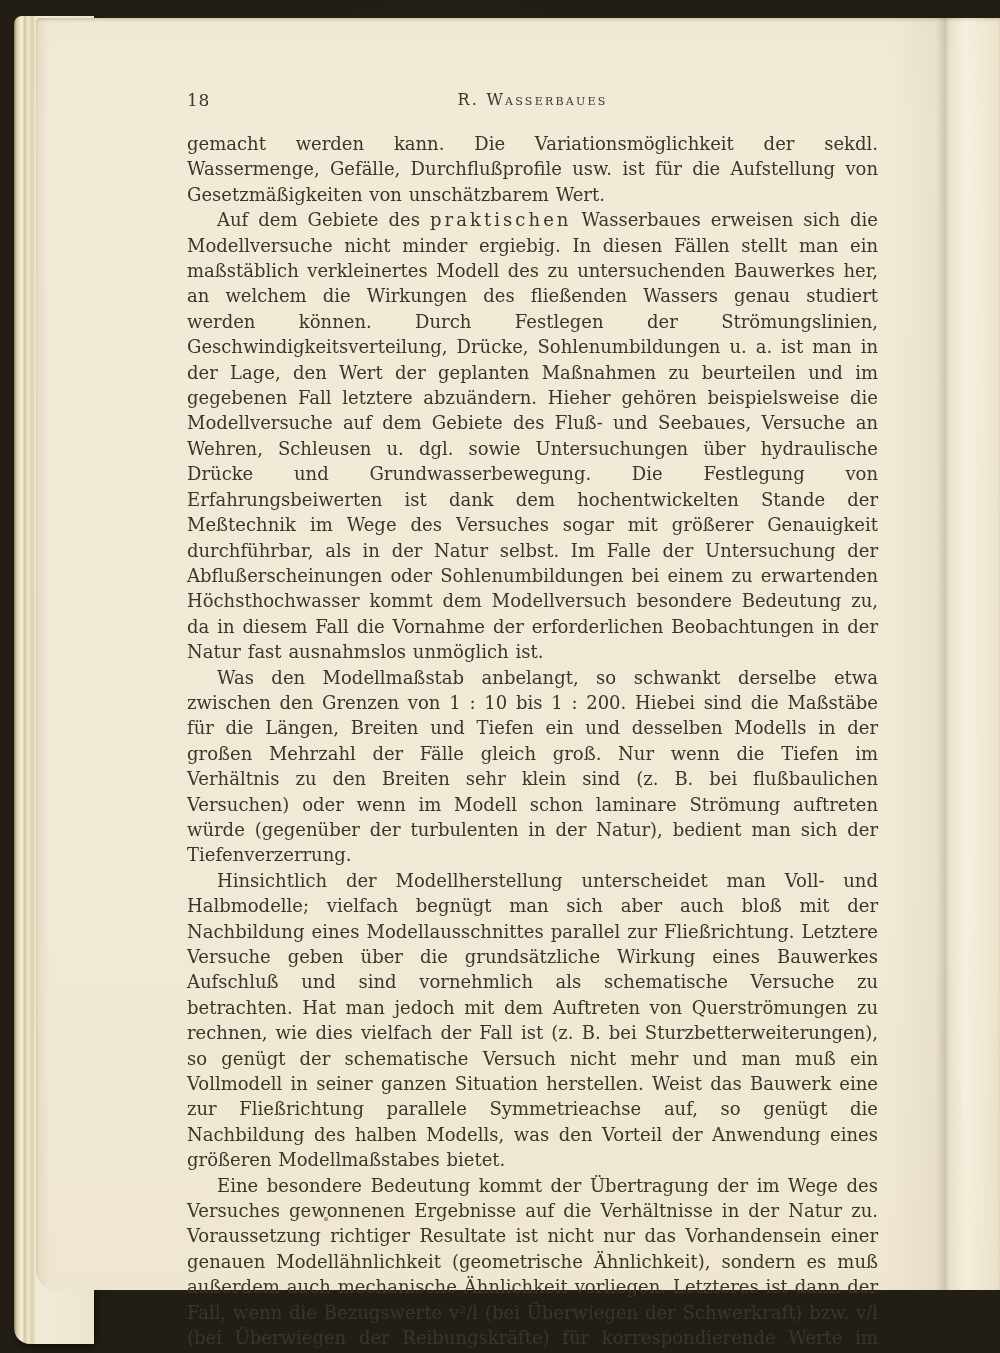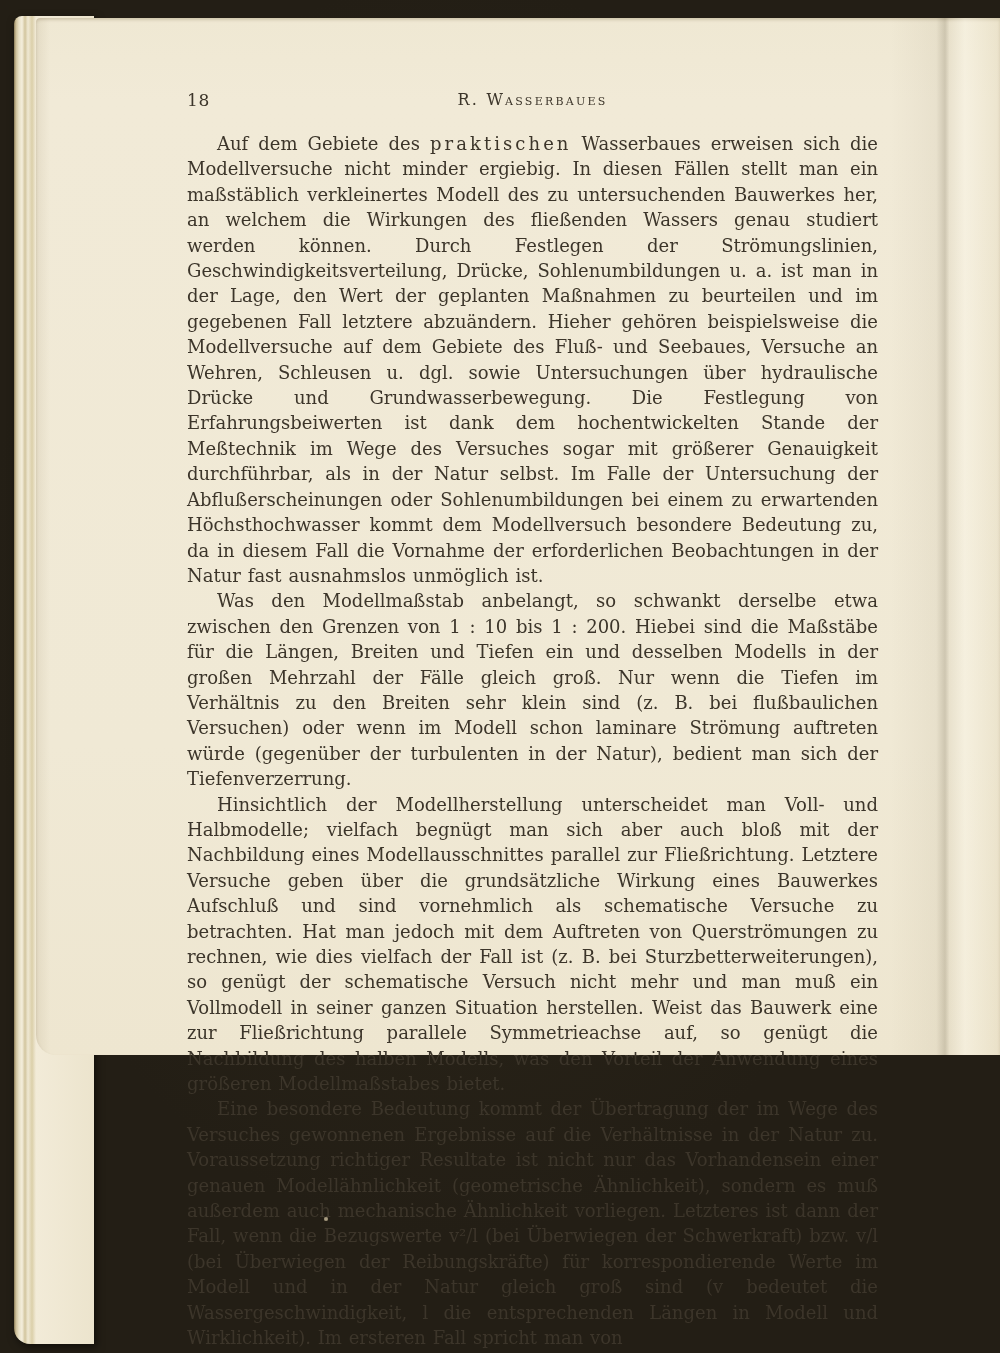--- a/index.html
+++ b/index.html
@@ -34,21 +34,21 @@
         #8a7b57 0px, #cdbf99 2px, #e8e0c6 5px, #f4eedc 8px,
         #d2c59e 11px, #efe8d3 14px, #dbcfa9 18px, #f2ebd8 22px, #ece4cd 100%);
     box-shadow: 2px 3px 8px rgba(0,0,0,0.55);
   }
   
   .page-main {
     position: absolute;
     left: 36px;
     top: 18px;
     width: 964px;
-    height: 1037px;
+    height: 1272px;
     background:
       linear-gradient(90deg, rgba(120,100,60,0.10) 0px, rgba(0,0,0,0) 14px),
       linear-gradient(180deg, #efe8d3 0%, #f1ead7 8%, #f0e9d5 70%, #eee6d0 100%);
     border-radius: 4px 0 0 20px;
     box-shadow: inset 0 2px 3px rgba(120,100,60,0.25);
     text-decoration: underline;
   }
   
   .gutter {
     position: absolute;
@@ -121,20 +121,21 @@
 <div class="scene">
   <div class="page-under"></div>
   <div class="page-main">
     <div class="gutter"></div>
     <div class="content">
       <div class="page-header">
         <span class="pagenum">18</span>
         <span class="running">R. Wasserbaues</span>
       </div>
       <div class="body-text">
+          <p><span>gemacht werden kann. Die Variationsmöglichkeit der sekdl. Wassermenge, Gefälle, Durchflußprofile usw. ist für die Aufstellung von Gesetzmäßigkeiten von unschätzbarem Wert.</span></p>
           <p class="indent"><span>Auf dem Gebiete des </span><span class="letterspaced">praktischen</span><span> Wasserbaues erweisen sich die Modellversuche nicht minder ergiebig. In diesen Fällen stellt man ein maßstäblich verkleinertes Modell des zu untersuchenden Bauwerkes her, an welchem die Wirkungen des fließenden Wassers genau studiert werden können. Durch Festlegen der Strömungslinien, Geschwindigkeitsverteilung, Drücke, Sohlenumbildungen u. a. ist man in der Lage, den Wert der geplanten Maßnahmen zu beurteilen und im gegebenen Fall letztere abzuändern. Hieher gehören beispielsweise die Modellversuche auf dem Gebiete des Fluß- und Seebaues, Versuche an Wehren, Schleusen u. dgl. sowie Untersuchungen über hydraulische Drücke und Grundwasserbewegung. Die Festlegung von Erfahrungsbeiwerten ist dank dem hochentwickelten Stande der Meßtechnik im Wege des Versuches sogar mit größerer Genauigkeit durchführbar, als in der Natur selbst. Im Falle der Untersuchung der Abflußerscheinungen oder Sohlenumbildungen bei einem zu erwartenden Höchsthochwasser kommt dem Modellversuch besondere Bedeutung zu, da in diesem Fall die Vornahme der erforderlichen Beobachtungen in der Natur fast ausnahmslos unmöglich ist.</span></p>
           <p class="indent"><span>Was den Modellmaßstab anbelangt, so schwankt derselbe etwa zwischen den Grenzen von 1 : 10 bis 1 : 200. Hiebei sind die Maßstäbe für die Längen, Breiten und Tiefen ein und desselben Modells in der großen Mehrzahl der Fälle gleich groß. Nur wenn die Tiefen im Verhältnis zu den Breiten sehr klein sind (z. B. bei flußbaulichen Versuchen) oder wenn im Modell schon laminare Strömung auftreten würde (gegenüber der turbulenten in der Natur), bedient man sich der Tiefenverzerrung.</span></p>
           <p class="indent"><span>Hinsichtlich der Modellherstellung unterscheidet man Voll- und Halbmodelle; vielfach begnügt man sich aber auch bloß mit der Nachbildung eines Modellausschnittes parallel zur Fließrichtung. Letztere Versuche geben über die grundsätzliche Wirkung eines Bauwerkes Aufschluß und sind vornehmlich als schematische Versuche zu betrachten. Hat man jedoch mit dem Auftreten von Querströmungen zu rechnen, wie dies vielfach der Fall ist (z. B. bei Sturzbetterweiterungen), so genügt der schematische Versuch nicht mehr und man muß ein Vollmodell in seiner ganzen Situation herstellen. Weist das Bauwerk eine zur Fließrichtung parallele Symmetrieachse auf, so genügt die Nachbildung des halben Modells, was den Vorteil der Anwendung eines größeren Modellmaßstabes bietet.</span></p>
           <p class="indent"><span>Eine besondere Bedeutung kommt der Übertragung der im Wege des Versuches gewonnenen Ergebnisse auf die Verhältnisse in der Natur zu. Voraussetzung richtiger Resultate ist nicht nur das Vorhandensein einer genauen Modellähnlichkeit (geometrische Ähnlichkeit), sondern es muß außerdem auch mechanische Ähnlichkeit vorliegen. Letzteres ist dann der Fall, wenn die Bezugswerte v²/l (bei Überwiegen der Schwerkraft) bzw. v/l (bei Überwiegen der Reibungskräfte) für korrespondierende Werte im Modell und in der Natur gleich groß sind (v bedeutet die Wassergeschwindigkeit, l die entsprechenden Längen in Modell und Wirklichkeit). Im ersteren Fall spricht man von </span></p>
         </div>
     </div>
     <div class="speck"></div>
   </div>
 </div>
 

